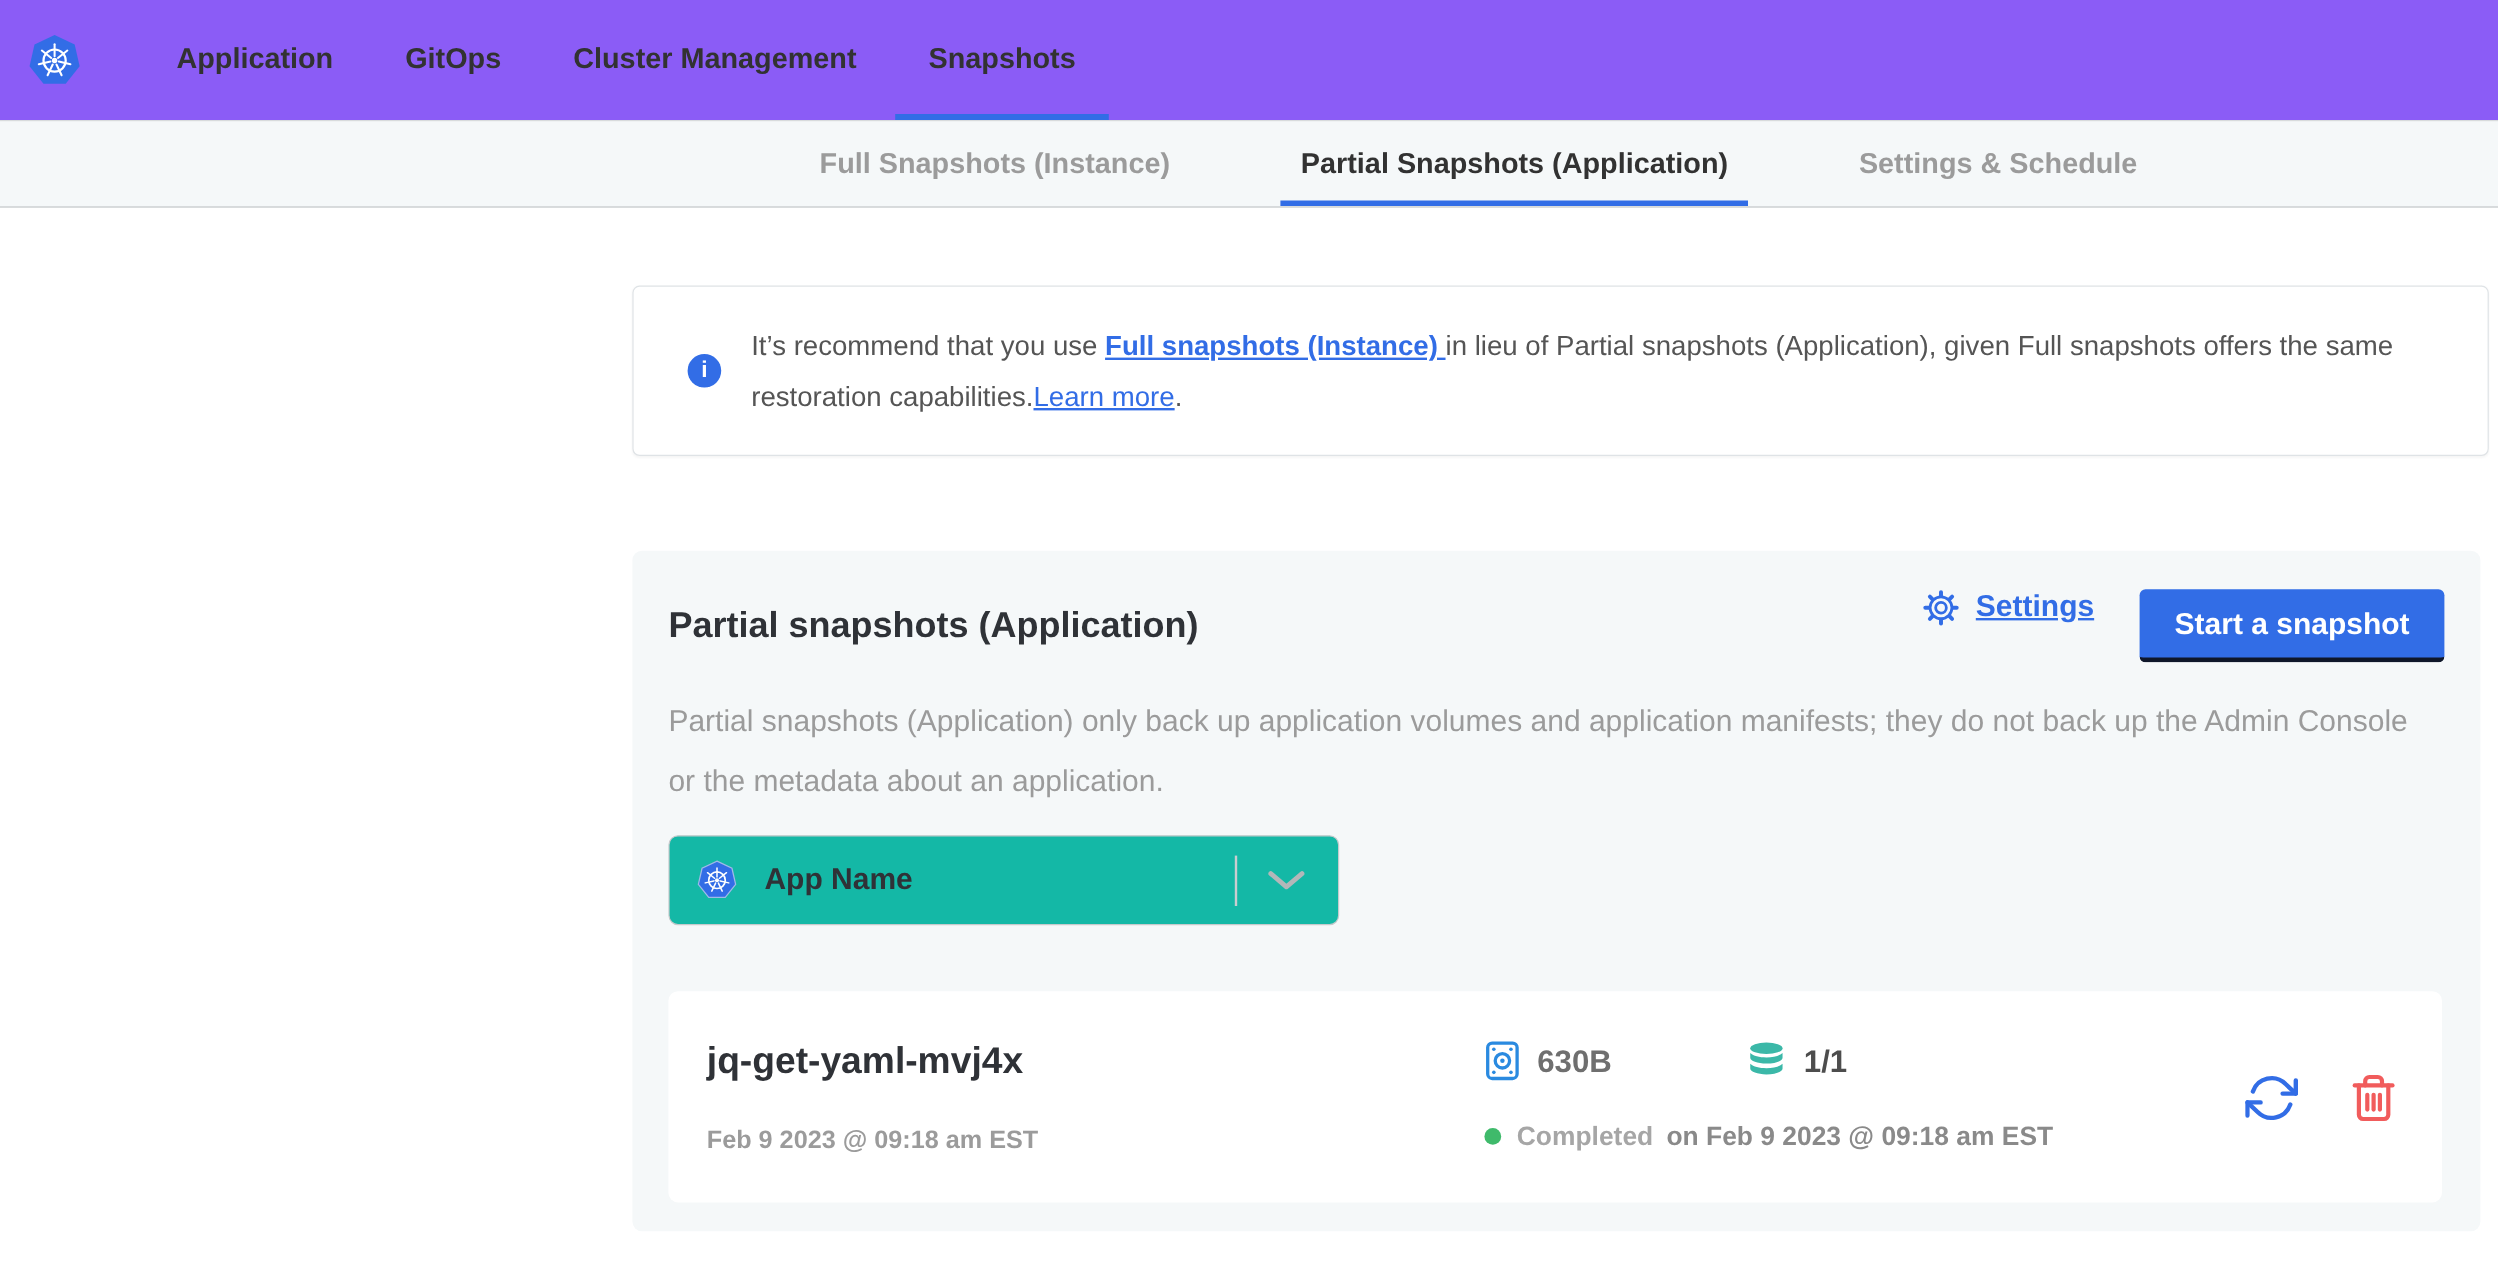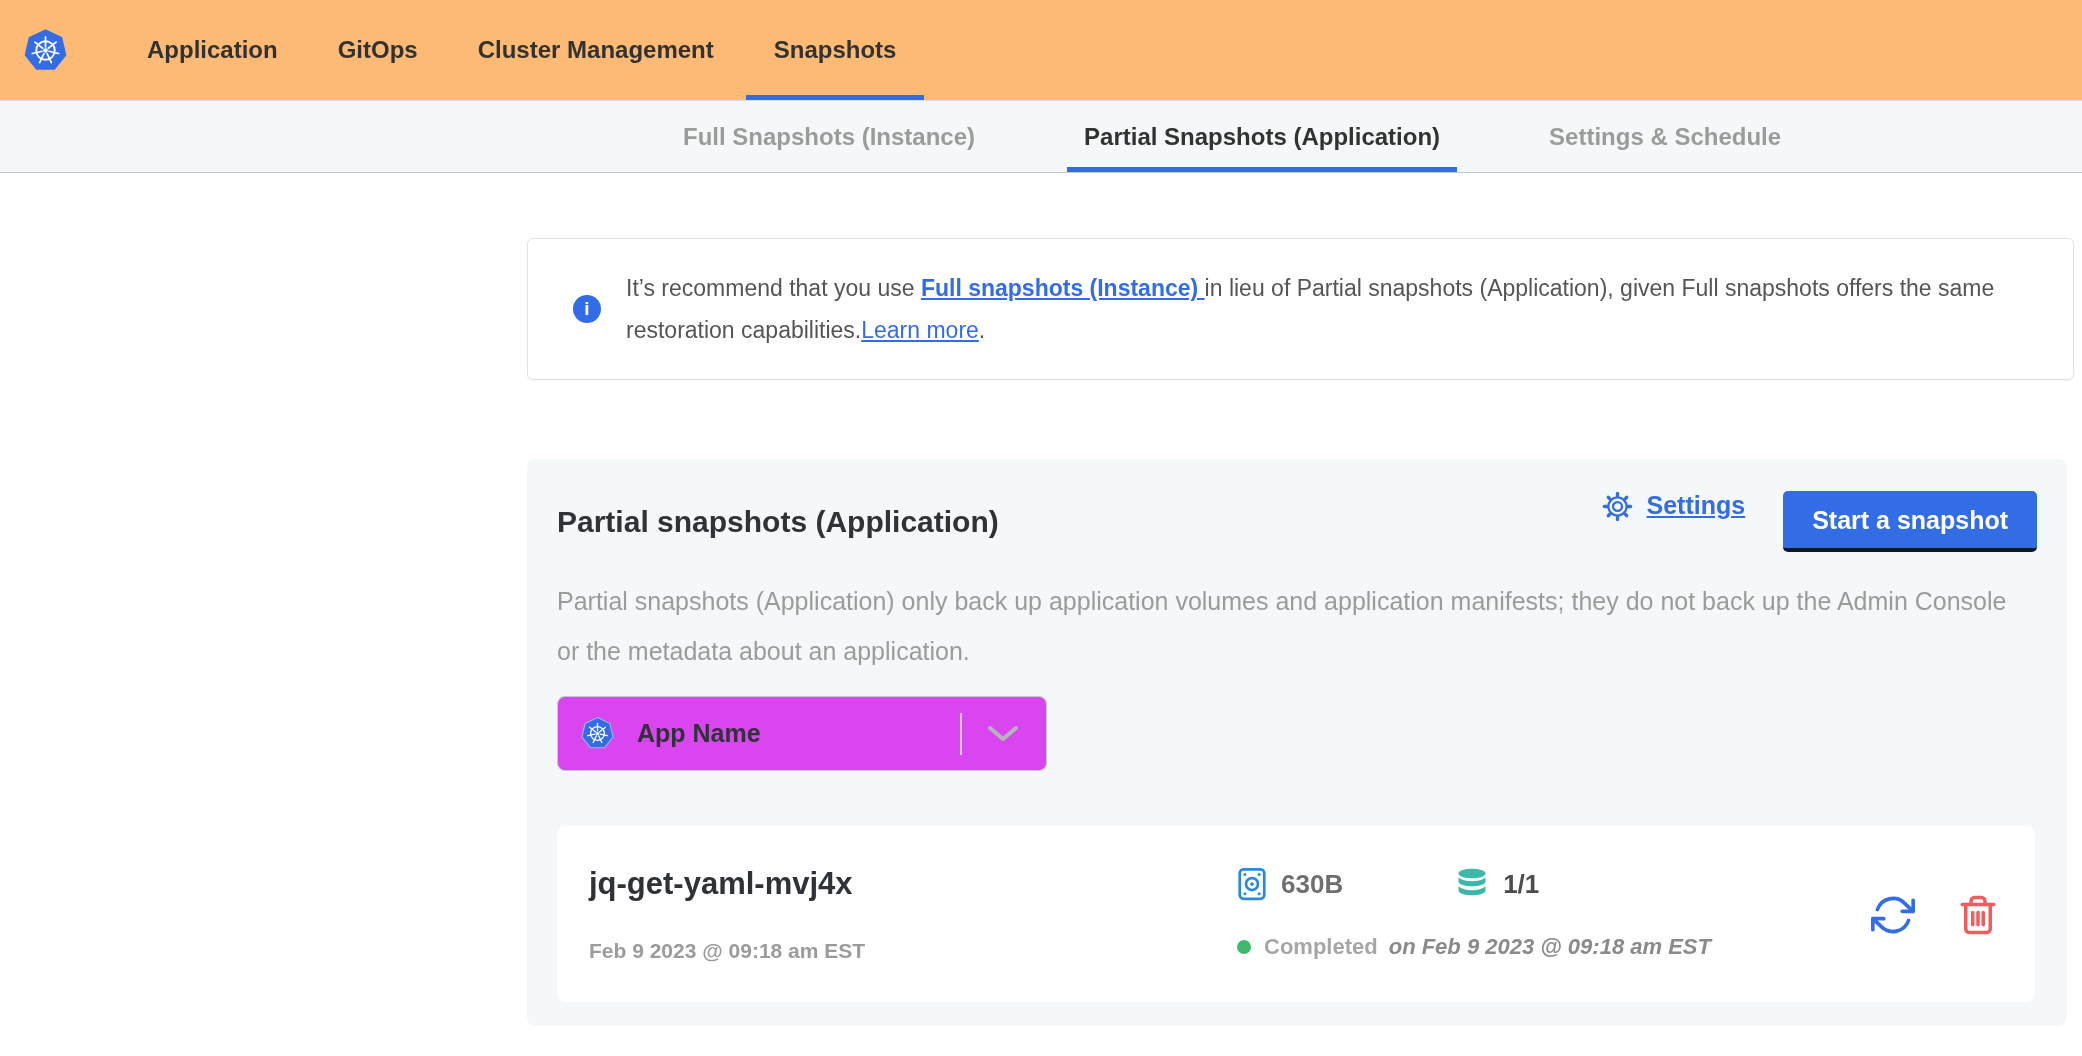--- a/index.html
+++ b/index.html
@@ -1,21 +1,21 @@
 <!DOCTYPE html>
 <html><head>
 <meta charset="utf-8">
 <style>
   * { margin: 0; padding: 0; box-sizing: border-box; }
   html, body { width: 2082px; height: 1056px; background: #ffffff; overflow: hidden; }
   body { font-family: "Liberation Sans", "DejaVu Sans", sans-serif; color: #323232; }
 
   
   .topnav {
-    height: 100px; background: #fdba74;
+    height: 100px; background: #8b5cf6;
     display: flex; align-items: stretch;
     padding-left: 22px;
   }
   .logo-wrap { display: flex; align-items: center; margin-right: 48px; cursor: pointer; }
   .logo-wrap svg { width: 47px; height: 47px; display: block; }
   .nav-items { display: flex; align-items: stretch; }
   .nav-item {
     display: flex; align-items: center;
     padding: 0 28px; margin: 0 2px;
     font-size: 24px; font-weight: 700; color: #323232;
@@ -81,22 +81,22 @@
     border: none; border-bottom: 4px solid #0f172a; border-radius: 5px;
     padding: 15px 29px 13px 29px; cursor: pointer; white-space: nowrap;
   }
   .section-desc {
     margin-top: 24px; width: 1470px;
     font-size: 25px; line-height: 50px; color: #9b9b9b;
   }
 
   
   .app-select {
-    margin-top: 20px; width: 490px; height: 75px;
-    background: #d946ef; border: 1px solid #c6cacc; border-radius: 8px;
+    margin-top: 20px; width: 559px; height: 75px;
+    background: #14b8a6; border: 1px solid #c6cacc; border-radius: 8px;
     display: flex; align-items: center;
     padding: 0 16px 0 22px; cursor: pointer;
   }
   .app-select .k8s-small { width: 35px; height: 35px; display: block; }
   .app-select-label { margin-left: 22px; font-size: 25px; font-weight: 700; color: #2f3237; }
   .app-select-divider { margin-left: auto; width: 2px; height: 42px; background: #c9cdd0; }
   .app-select .chev { margin: 0 10px 0 24px; display: block; }
 
   
   .snap-card {
@@ -111,21 +111,21 @@
   .snap-mid { flex: 1 1 auto; }
   .mid-row1 { display: flex; align-items: center; height: 36px; }
   .metric { display: flex; align-items: center; }
   .metric + .metric { margin-left: 112px; }
   .metric svg { display: block; }
   .metric-size-val { margin-left: 14px; font-size: 26px; font-weight: 700; color: #6f6f6f; }
   .metric-vol-val { margin-left: 14px; font-size: 26px; font-weight: 700; color: #4d4d4d; }
   .mid-row2 { margin-top: 32px; display: flex; align-items: center; height: 26px; }
   .status-dot { width: 14px; height: 14px; border-radius: 50%; background: #3fba6b; }
   .status-label { margin-left: 13px; font-size: 22px; font-weight: 600; color: #a6a6a6; }
-  .status-detail { margin-left: 11px; font-size: 22px; font-weight: 700; color: #8a8a8a; font-style: italic; }
+  .status-detail { margin-left: 11px; font-size: 22px; font-weight: 700; color: #8a8a8a; }
   .snap-actions { margin-left: auto; align-self: center; display: flex; align-items: center; gap: 42px; }
   .action-btn { background: none; border: none; padding: 0; cursor: pointer; display: block; }
   .action-btn svg { display: block; }
 </style>
 </head>
 <body>
 
 <div class="topnav">
   <div class="logo-wrap">
     <svg viewBox="0 0 64 66">

